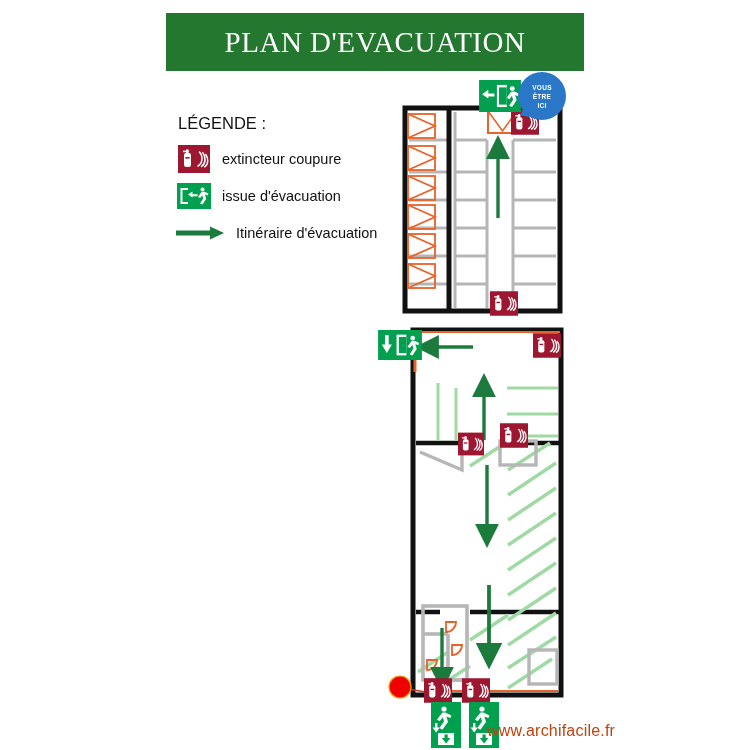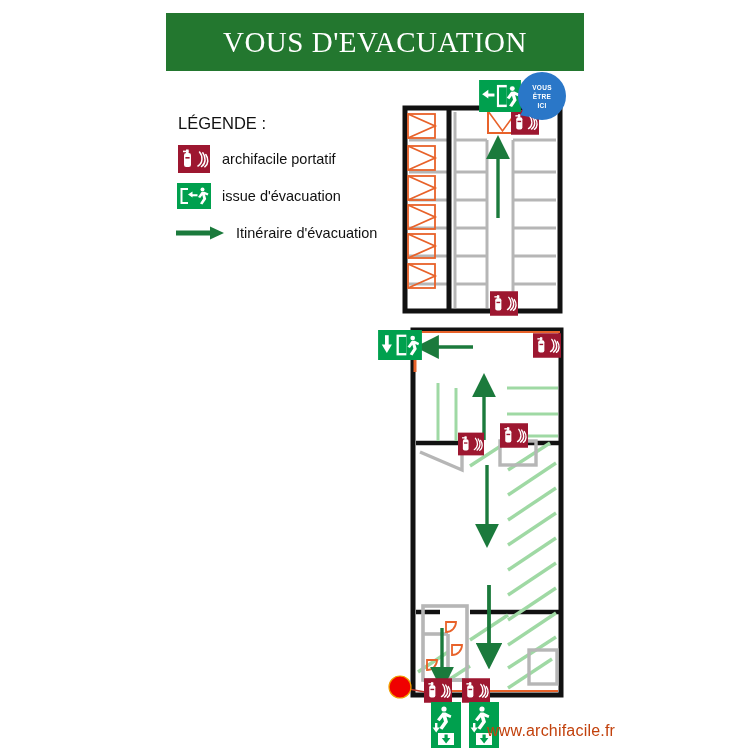--- a/index.html
+++ b/index.html
@@ -57,42 +57,42 @@
     position:absolute;left:487px;top:722px;
     font-size:16px;color:#c2410c;letter-spacing:.2px;
   }
 </style>
 </head>
 <body>
 
 <div class="stage">
 
   <div id="title-banner">
-    <span class="t">VOUS D'EVACUATION</span>
+    <span class="t">PLAN D'EVACUATION</span>
   </div>
 
   <div id="legend">
     <div class="legend-title">LÉGENDE :</div>
 
     <div class="legend-row">
       <span class="legend-swatch">
         <svg class="ico" width="32" height="28" viewBox="0 0 32 28">
           <rect x="0" y="0" width="32" height="28" fill="#9d1730"></rect>
           <rect x="6" y="8" width="7" height="14" rx="2.2" fill="#fff"></rect>
           <rect x="8" y="4.5" width="2.6" height="4" fill="#fff"></rect>
           <rect x="5" y="5.6" width="5.5" height="1.6" fill="#fff"></rect>
           <rect x="7.4" y="12" width="4.2" height="1.6" fill="#9d1730"></rect>
           <g fill="none" stroke="#fff" stroke-width="1.5" stroke-linecap="round">
             <path d="M20 21 C25 18 25 11 21.5 7"></path>
             <path d="M23.5 21.5 C28 18.5 28 12 24.8 7.8"></path>
             <path d="M26.8 21.8 C30.6 19 30.6 13.5 27.8 9.5"></path>
           </g>
         </svg>
       </span>
-      <span class="legend-label">archifacile portatif</span>
+      <span class="legend-label">extincteur coupure</span>
     </div>
 
     <div class="legend-row">
       <span class="legend-swatch">
         <svg class="ico" width="34" height="26" viewBox="0 0 34 26">
           <rect x="0" y="0" width="34" height="26" fill="#00a04e"></rect>
           <rect x="3.5" y="5" width="7.5" height="16" fill="#fff"></rect>
           <rect x="5.5" y="7" width="5.5" height="12" fill="#00a04e"></rect>
           <g fill="#fff">
             <polygon points="11,11.5 15.5,8.5 15.5,14.5"></polygon>

